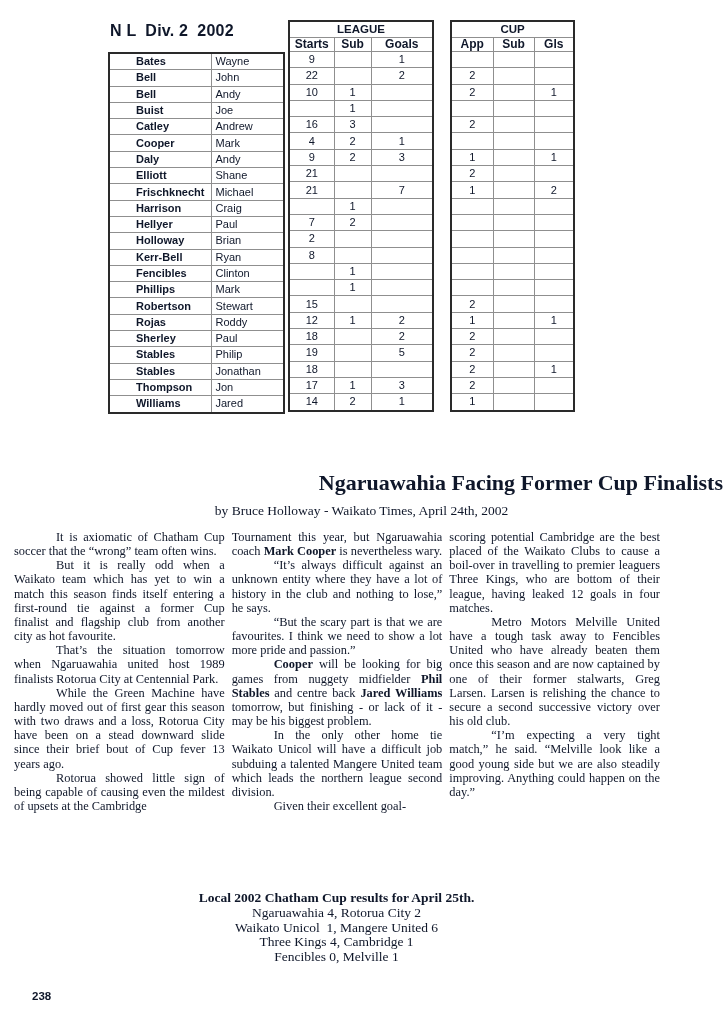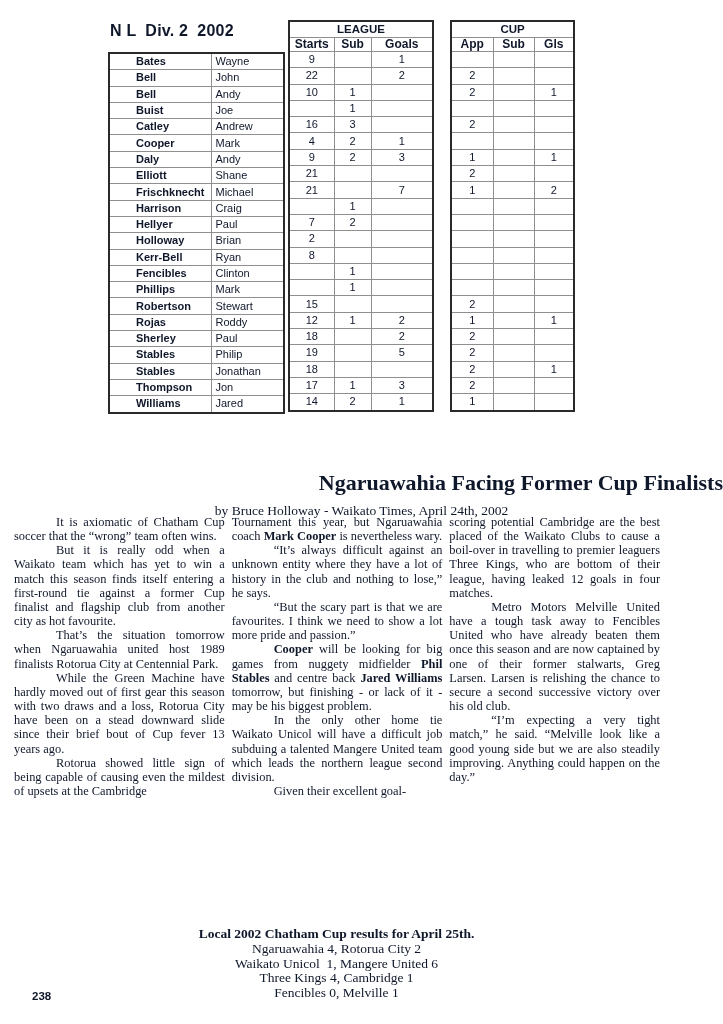--- a/index.html
+++ b/index.html
@@ -11,25 +11,25 @@
   table.names{left:108px;top:52px;width:175px;}
   .names td.sn{padding-left:26px;font-weight:700;text-align:left;}
   .names td.fn{padding-left:4px;text-align:left;}
   table.league{left:288px;top:20px;width:144px;}
   table.cup{left:450px;top:20px;width:123px;}
   .stats td{text-align:center;}
   .tbl th.grp{height:15px;font-size:11.5px;line-height:15px;text-align:center;font-weight:700;}
   .tbl th.colh{height:13px;font-size:12px;line-height:13px;text-align:center;font-weight:700;}
   .article-title{position:absolute;left:0;top:470px;width:723px;text-align:right;font-family:"Liberation Serif",serif;font-weight:700;font-size:22px;}
   .byline{position:absolute;left:0;top:503px;width:723px;text-align:center;font-family:"Liberation Serif",serif;font-size:13.5px;}
-  .cols{position:absolute;left:14px;top:515px;width:646px;display:flex;gap:7px;}
+  .cols{position:absolute;left:14px;top:530px;width:646px;display:flex;gap:7px;justify-content:flex-end;}
   .col{width:211px;font-family:"Liberation Serif",serif;font-size:12.4px;line-height:14.15px;text-align:justify;}
   .col p{margin:0;}
   .col p.ind{text-indent:42px;}
-  .results{position:absolute;left:14px;top:927px;width:645px;text-align:center;font-family:"Liberation Serif",serif;font-size:13.5px;line-height:14.8px;}
+  .results{position:absolute;left:14px;top:891px;width:645px;text-align:center;font-family:"Liberation Serif",serif;font-size:13.5px;line-height:14.8px;}
   .results .rh{font-weight:700;}
   .results div{white-space:pre-wrap;}
   .pageno{position:absolute;left:32px;top:990px;font-size:11.5px;font-weight:700;}
 </style>
 </head>
 <body>
 
 <div class="page">
 
   <div class="roster-title">N L  Div. 2  2002</div>

